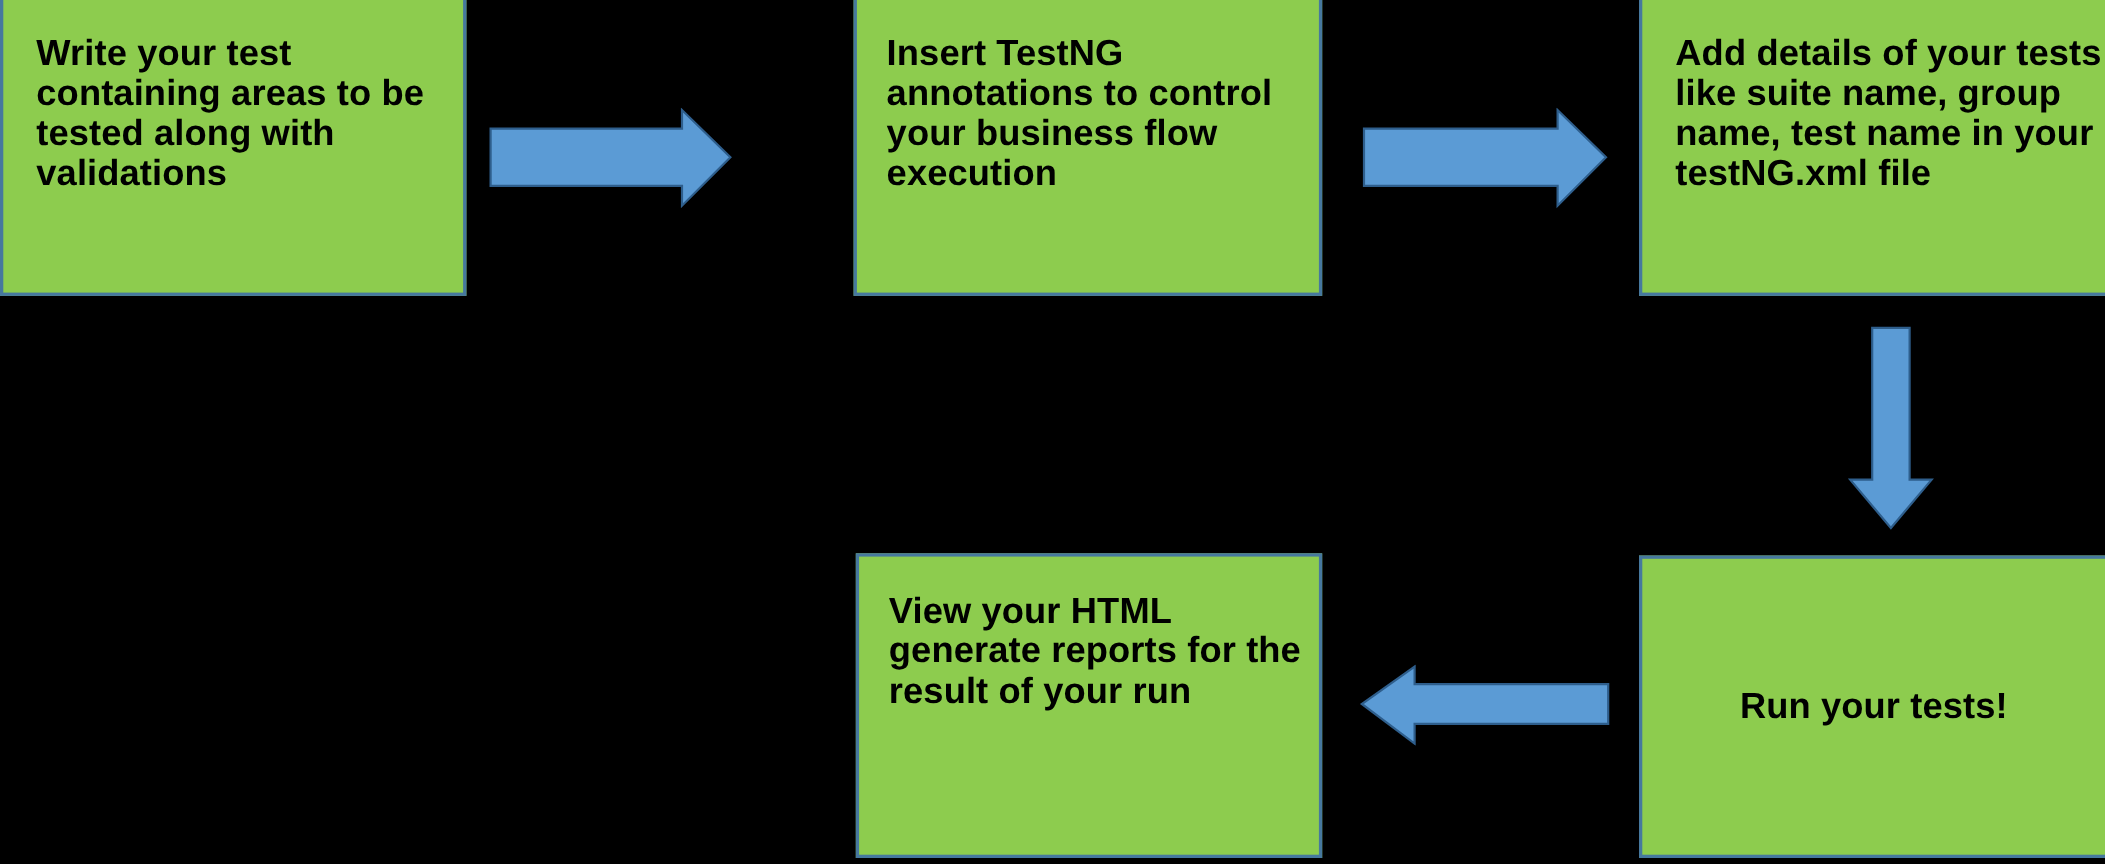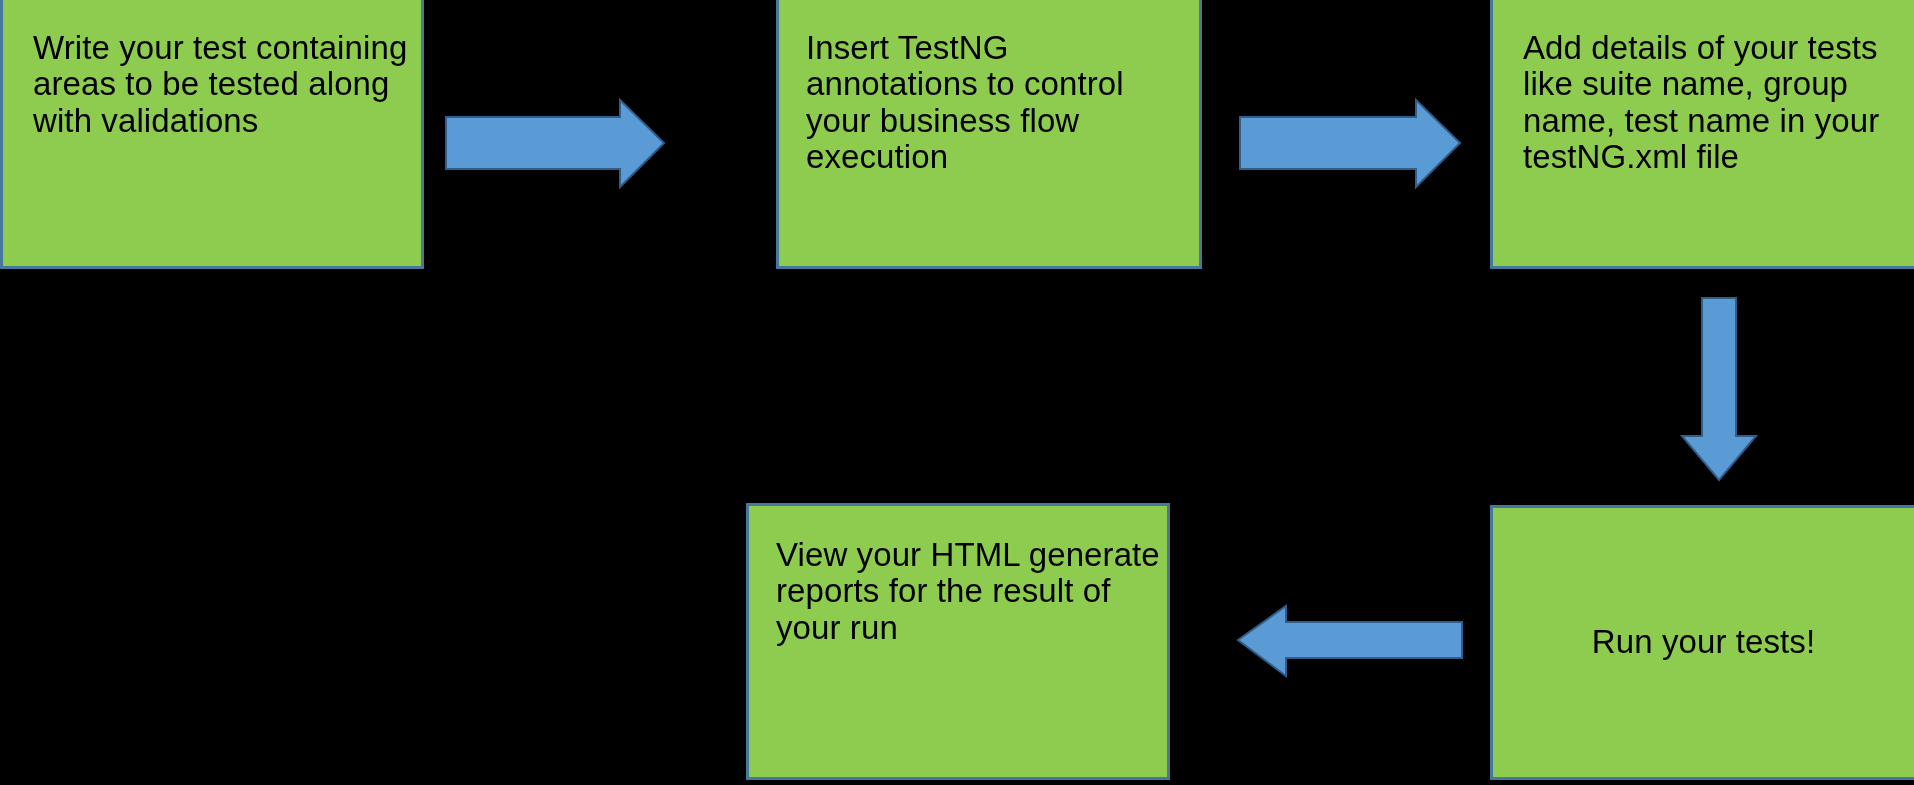--- a/index.html
+++ b/index.html
@@ -29,36 +29,36 @@
   }
   .node.v-center {
     align-items: center;
   }
   .node-text {
     color: #000000;
     font-size: 33px;
     line-height: 1.105;
     letter-spacing: 0.1px;
     white-space: pre-line;
-    font-weight: 400;
+    font-weight: 700;
   }
   
   #node-write-test   { left: 0px;    top: -3px;  width: 424px; height: 272px; }
   #node-write-test .node-text   { padding: 30px 0 0 30px; }
 
   #node-insert-annotations { left: 776px; top: -3px; width: 426px; height: 272px; }
   #node-insert-annotations .node-text { padding: 30px 16px 0 27px; }
 
   #node-add-details  { left: 1490px; top: -3px; width: 427px; height: 272px; }
   #node-add-details .node-text  { padding: 30px 0 0 30px; }
 
   #node-run-tests    { left: 1490px; top: 505px; width: 427px; height: 275px; }
   #node-run-tests .node-text    { padding: 0 0 0 0; width: 100%; text-align: center; }
 
-  #node-view-reports { left: 746px;  top: 503px; width: 424px; height: 277px; }
+  #node-view-reports { left: 778px;  top: 503px; width: 424px; height: 277px; }
   #node-view-reports .node-text { padding: 31px 0 0 27px; }
 
   
   .arrow {
     position: absolute;
     overflow: visible;
   }
   .arrow svg { display: block; }
   .arrow-shape {
     fill: #5B9BD5;

